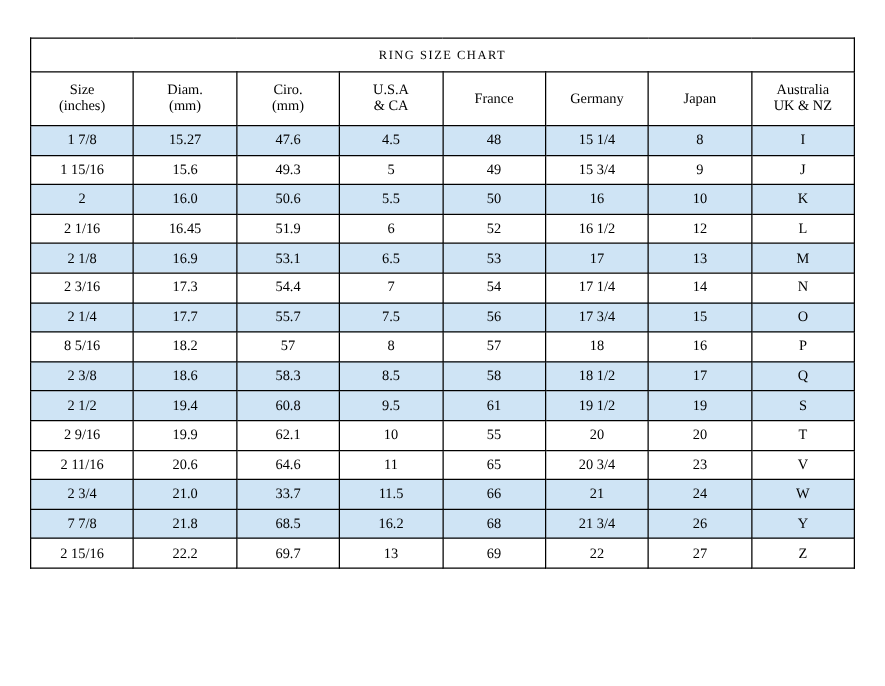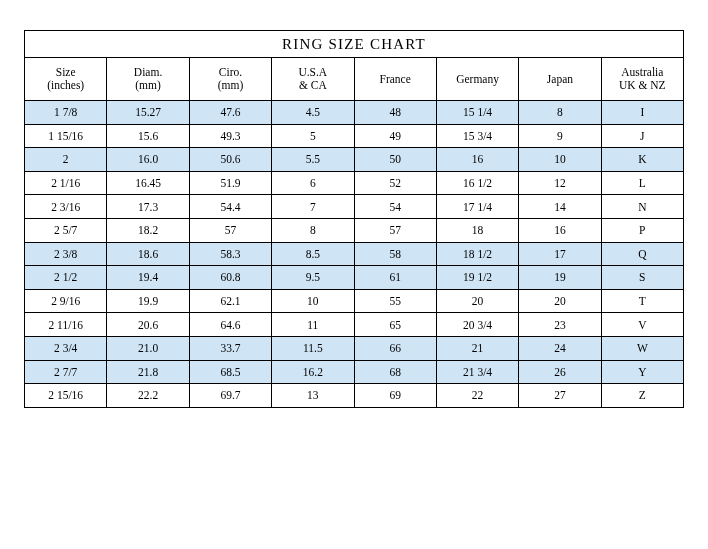--- a/index.html
+++ b/index.html
@@ -36,21 +36,21 @@
   table.ring-chart td,
   table.ring-chart th {
     border: 1px solid #000000;
     text-align: center;
     vertical-align: middle;
     font-weight: normal;
     padding: 0;
   }
   .title-cell {
     height: 26px;
-    font-size: 15px;
+    font-size: 10px;
     font-weight: bold;
     letter-spacing: 1.2px;
     background: #ffffff;
     font-family: "Liberation Serif", serif;
   }
   .head-row td {
     height: 42px;
     font-size: 11.5px;
     line-height: 13px;
     background: #ffffff;
@@ -150,32 +150,52 @@
           <tr class="data-row plain">
             <td class="col-0">2 1/16</td>
             <td class="col-1">16.45</td>
             <td class="col-2">51.9</td>
             <td class="col-3">6</td>
             <td class="col-4">52</td>
             <td class="col-5">16 1/2</td>
             <td class="col-6">12</td>
             <td class="col-7">L</td>
           </tr>
+          <tr class="data-row alt">
+            <td class="col-0">2 1/8</td>
+            <td class="col-1">16.9</td>
+            <td class="col-2">53.1</td>
+            <td class="col-3">6.5</td>
+            <td class="col-4">53</td>
+            <td class="col-5">17</td>
+            <td class="col-6">13</td>
+            <td class="col-7">M</td>
+          </tr>
           <tr class="data-row plain">
             <td class="col-0">2 3/16</td>
             <td class="col-1">17.3</td>
             <td class="col-2">54.4</td>
             <td class="col-3">7</td>
             <td class="col-4">54</td>
             <td class="col-5">17 1/4</td>
             <td class="col-6">14</td>
             <td class="col-7">N</td>
           </tr>
-          <tr class="data-row plain">
-            <td class="col-0">2 5/7</td>
+          <tr class="data-row alt">
+            <td class="col-0">2 1/4</td>
+            <td class="col-1">17.7</td>
+            <td class="col-2">55.7</td>
+            <td class="col-3">7.5</td>
+            <td class="col-4">56</td>
+            <td class="col-5">17 3/4</td>
+            <td class="col-6">15</td>
+            <td class="col-7">O</td>
+          </tr>
+          <tr class="data-row plain">
+            <td class="col-0">8 5/16</td>
             <td class="col-1">18.2</td>
             <td class="col-2">57</td>
             <td class="col-3">8</td>
             <td class="col-4">57</td>
             <td class="col-5">18</td>
             <td class="col-6">16</td>
             <td class="col-7">P</td>
           </tr>
           <tr class="data-row alt">
             <td class="col-0">2 3/8</td>
@@ -221,21 +241,21 @@
             <td class="col-0">2 3/4</td>
             <td class="col-1">21.0</td>
             <td class="col-2">33.7</td>
             <td class="col-3">11.5</td>
             <td class="col-4">66</td>
             <td class="col-5">21</td>
             <td class="col-6">24</td>
             <td class="col-7">W</td>
           </tr>
           <tr class="data-row alt">
-            <td class="col-0">2 7/7</td>
+            <td class="col-0">7 7/8</td>
             <td class="col-1">21.8</td>
             <td class="col-2">68.5</td>
             <td class="col-3">16.2</td>
             <td class="col-4">68</td>
             <td class="col-5">21 3/4</td>
             <td class="col-6">26</td>
             <td class="col-7">Y</td>
           </tr>
           <tr class="data-row plain">
             <td class="col-0">2 15/16</td>

